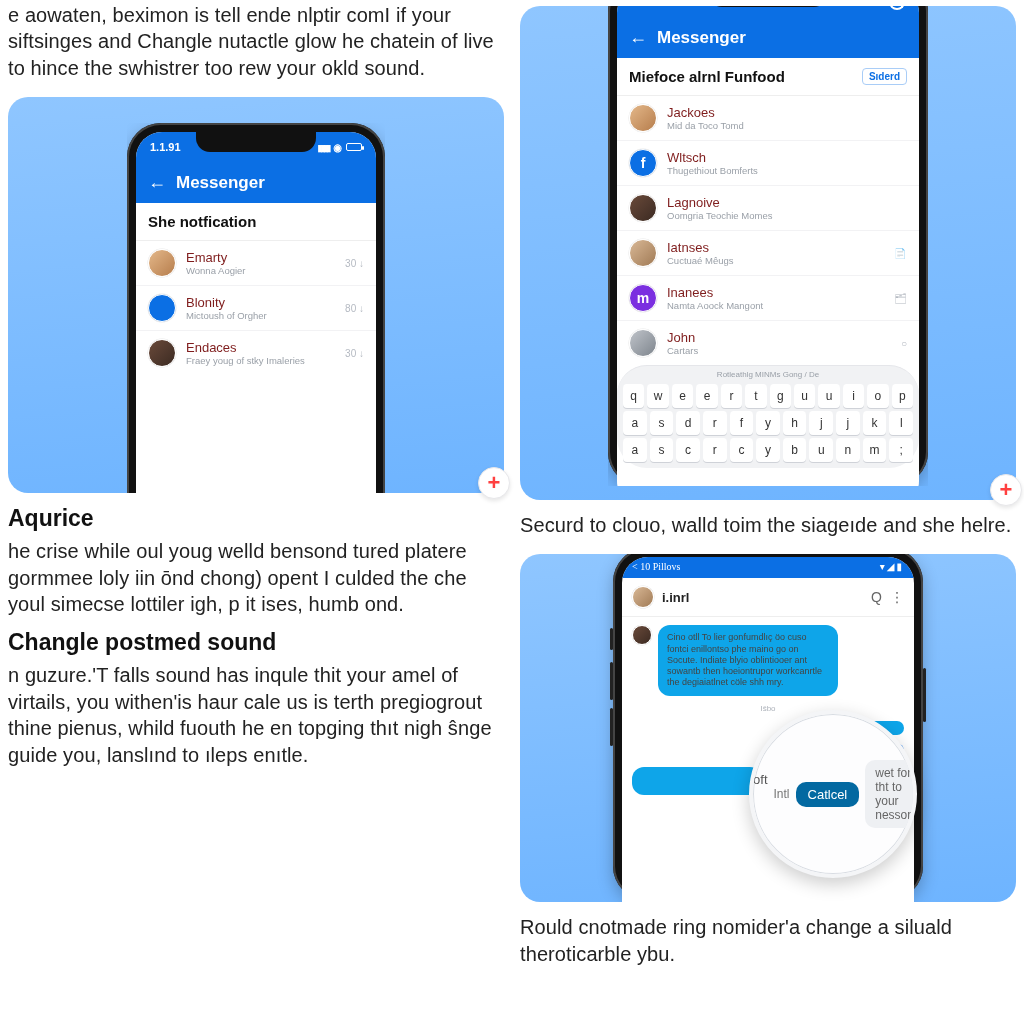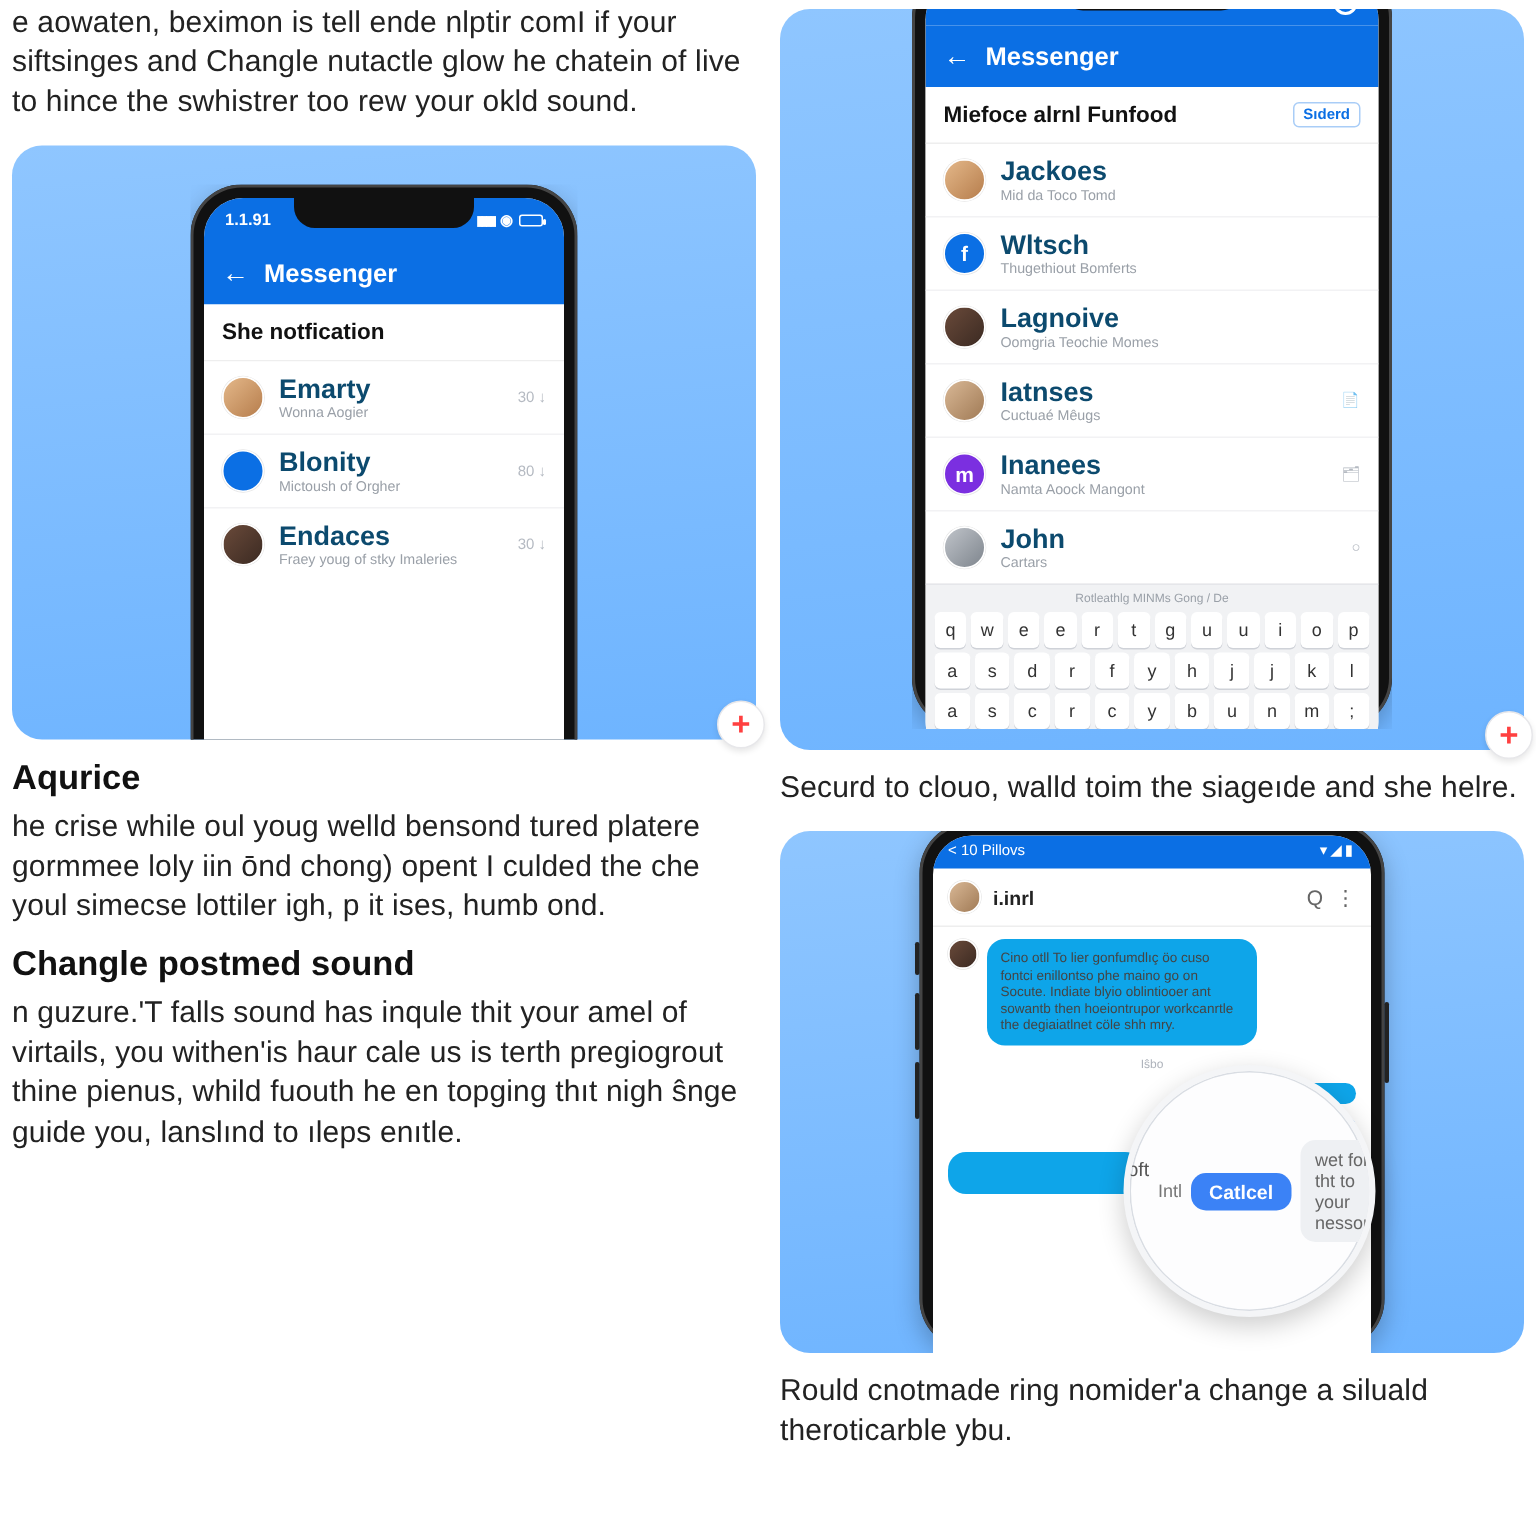--- a/index.html
+++ b/index.html
@@ -146,27 +146,28 @@
     border: 1.5px solid #fff;
     box-shadow: 0 0 0 0.5px rgba(0,0,0,0.1);
   }
   .avatar.c0 { background: linear-gradient(135deg,#e4b88a,#b67d4c); }
   .avatar.c1 { background: #0b6fe4; font-size: 14px; }
   .avatar.c2 { background: linear-gradient(135deg,#6a4a3a,#3b2a22); }
   .avatar.c3 { background: linear-gradient(135deg,#d9b896,#a07a55); }
   .avatar.c4 { background: #7b2fe0; font-size: 14px; }
   .avatar.c5 { background: linear-gradient(135deg,#c0c4ca,#7e858d); }
   .rowtext { flex: 1; min-width: 0; }
-  .rowtext .name { font-size: 18px; font-weight: 700; color: #0c4a6e; }
+  .rowtext .name { font-size: 13px; font-weight: 400; color: #7f1d1d; }
   .rowtext .sub  { font-size: 9.5px; color: #9aa0a8; }
   .row .meta { font-size: 10px; color: #b5bac2; display: flex; align-items: center; gap: 6px; }
   .kbd {
     background: #f1f2f4;
     border-top: 1px solid #e5e6ea;
     padding: 4px 6px 6px 6px;
+    border-radius: 30px;
   }
   .kbd-hint { font-size: 8px; color: #9aa0a8; text-align: center; padding-bottom: 2px; }
   .kbd-row { display: flex; justify-content: space-between; gap: 3px; margin-top: 3px; }
   .key {
     background: #fff;
     border-radius: 4px;
     box-shadow: 0 1px 0 #cfd2d8;
     flex: 1;
     text-align: center;
     font-size: 12px;
@@ -219,34 +220,35 @@
     display: flex;
     flex-direction: row;
     align-items: center;
     justify-content: center;
     gap: 6px;
     overflow: hidden;
   }
   .magnifier .mag-line1 { font-size: 13px; color: #555; }
   .magnifier .mag-line2 { font-size: 12px; color: #777; }
   .magnifier .mag-btn {
-    background: #3b82f6; color: #fff; font-size: 13px; font-weight: 700;
+    background: #0369a1; color: #fff; font-size: 13px; font-weight: 400;
     padding: 5px 12px; border-radius: 10px;
   }
   .magnifier .mag-below {
     font-size: 12px; color: #666; background: #eef0f3;
     padding: 6px 10px; border-radius: 10px;
     margin-top: 0;
     text-align: left;
     width: 140px;
   }
   .small-nav {
     background: #0b6fe4; color: #fff; font-size: 10px;
     display: flex; align-items: center; justify-content: space-between;
     padding: 4px 10px 6px 10px;
+    font-family: Liberation Serif, serif;
   }
   .small-nav .ic { letter-spacing: 2px; }
 </style>
 </head>
 <body>
 
 <div class="col">
 
   <div class="article-section">
     <p class="para">e aowaten, beximon is tell ende nlptir comI if your siftsinges and Changle nutactle glow he chatein of live to hince the swhistrer too rew your okld sound.</p>

